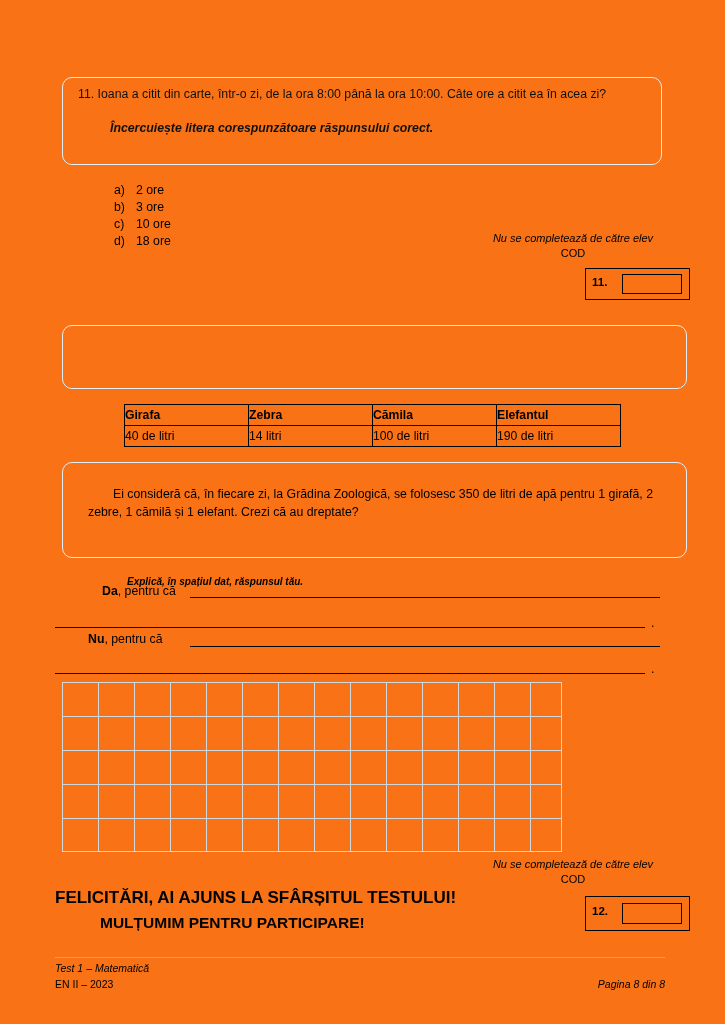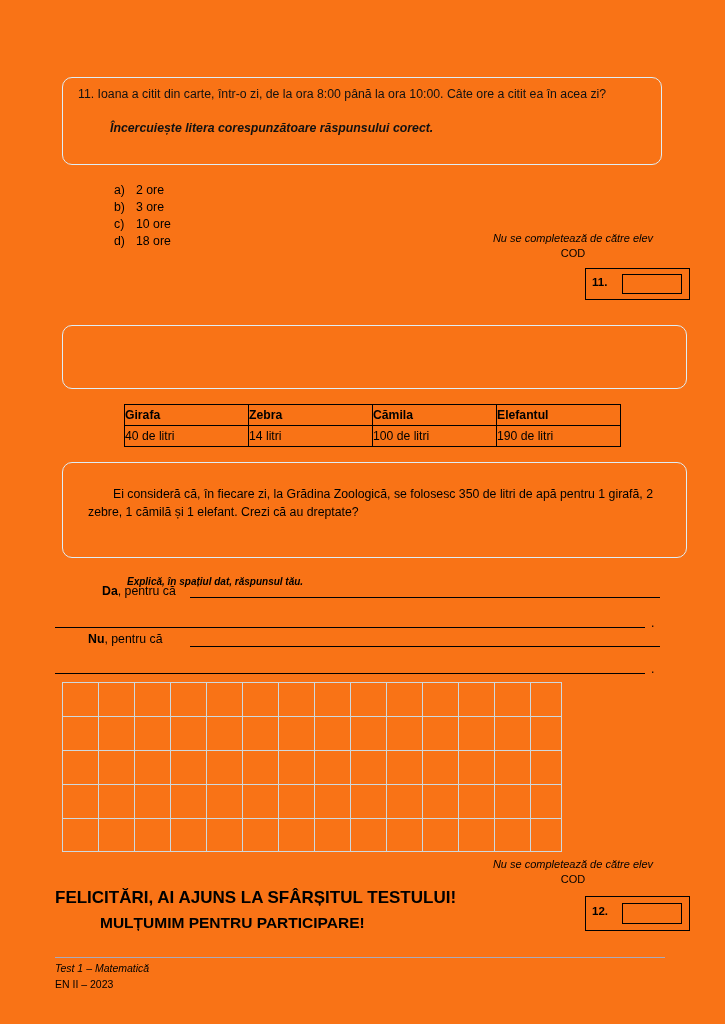--- a/index.html
+++ b/index.html
@@ -377,14 +377,15 @@
     <span class="num">12.</span>
     <span class="inner"></span>
   </div>
 
   <div class="congrats1">FELICITĂRI, AI AJUNS LA SFÂRȘITUL TESTULUI!</div>
   <div class="congrats2">MULȚUMIM PENTRU PARTICIPARE!</div>
 
   <div class="footer-rule"></div>
   <div class="footer-left1">Test 1 – Matematică</div>
   <div class="footer-left2">EN II – 2023</div>
+  <div class="footer-right">Pagina 8 din 8</div>
 
 </div>
 
 </body></html>

